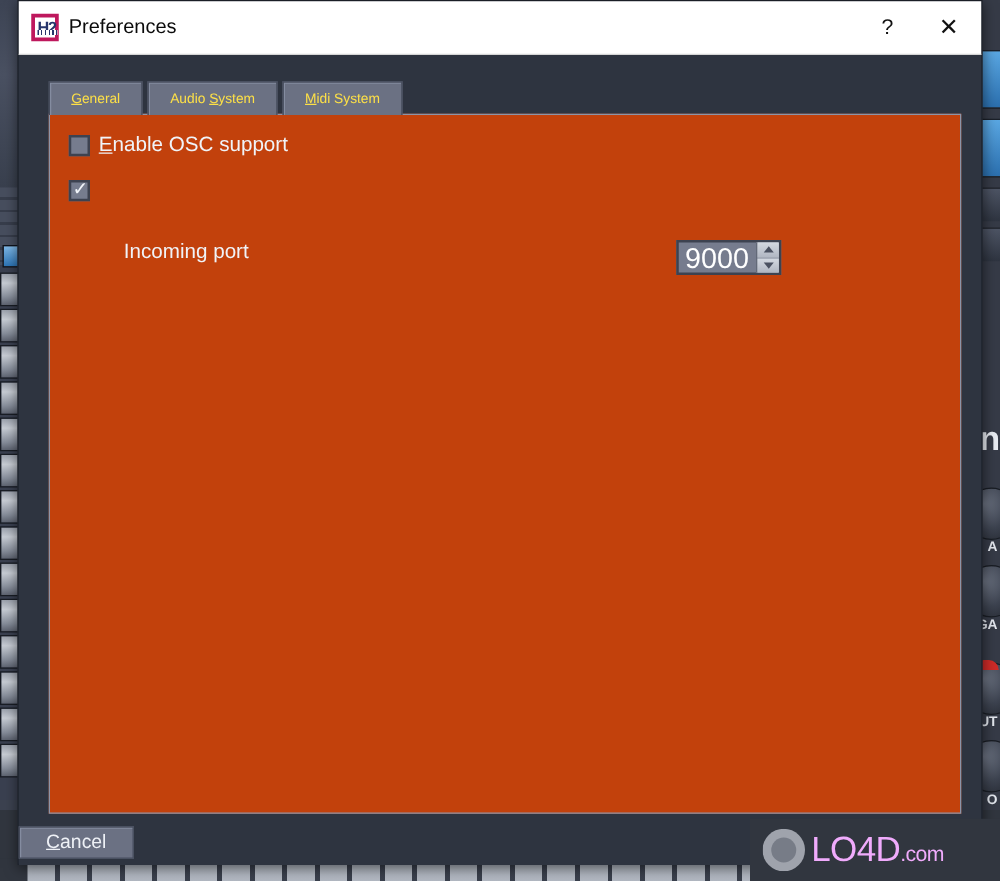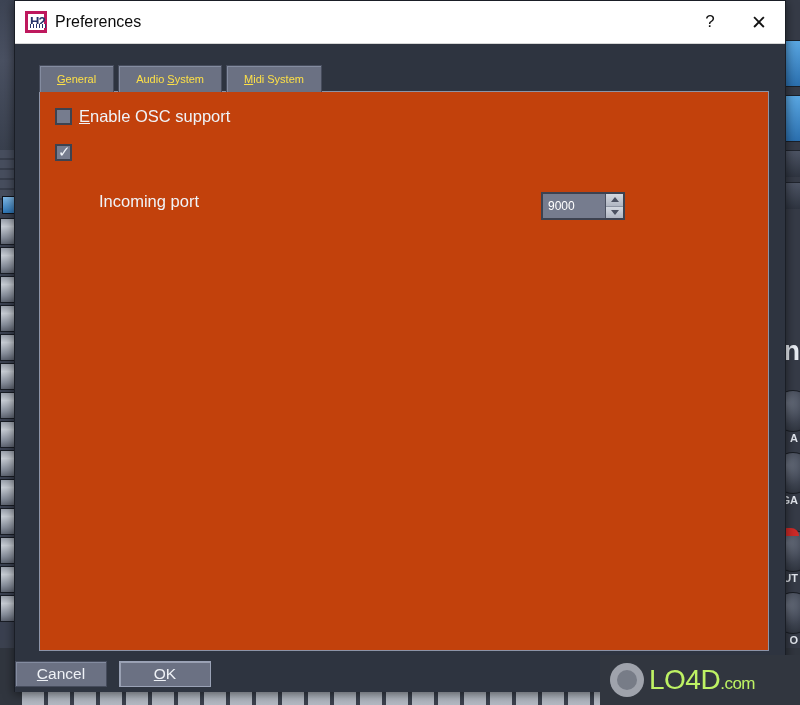--- a/index.html
+++ b/index.html
@@ -329,21 +329,21 @@
     display: flex;
     align-items: stretch;
     height: 28px;
     border: 2px solid #3d4250;
     background: #767c8e;
     box-sizing: border-box;
   }
   #spin-value {
     width: 62px;
     color: #ffffff;
-    font-size: 12px;
+    font-size: 23px;
     line-height: 24px;
     padding-left: 5px;
     font-family: "Liberation Sans", sans-serif;
     background: transparent;
     border: none;
     outline: none;
     box-sizing: border-box;
   }
   #spin-buttons {
     width: 18px;
@@ -376,21 +376,21 @@
   }
 
   
   #buttonbar {
     position: absolute;
     left: 0;
     top: 612px;
     width: 772px;
     height: 36px;
     display: flex;
-    justify-content: flex-start;
+    justify-content: space-between;
     align-items: center;
     gap: 12px;
     z-index: 3;
   }
   .dlg-btn {
     min-width: 92px;
     height: 26px;
     line-height: 24px;
     text-align: center;
     background: #6b7183;
@@ -442,21 +442,21 @@
   }
   #wm-logo .ball {
     position: absolute;
     left: 7px; top: 7px;
     width: 20px; height: 20px;
     border-radius: 50%;
     background: #777c87;
   }
   #wm-text {
     margin-left: 5px;
-    color: #bef264;
+    color: #f0abfc;
     font-size: 28px;
     font-family: "Liberation Sans", sans-serif;
     letter-spacing: -0.5px;
   }
   #wm-text .dom { font-size: 17px; }
 </style>
 </head>
 <body>
 
 <div id="app-backdrop">

